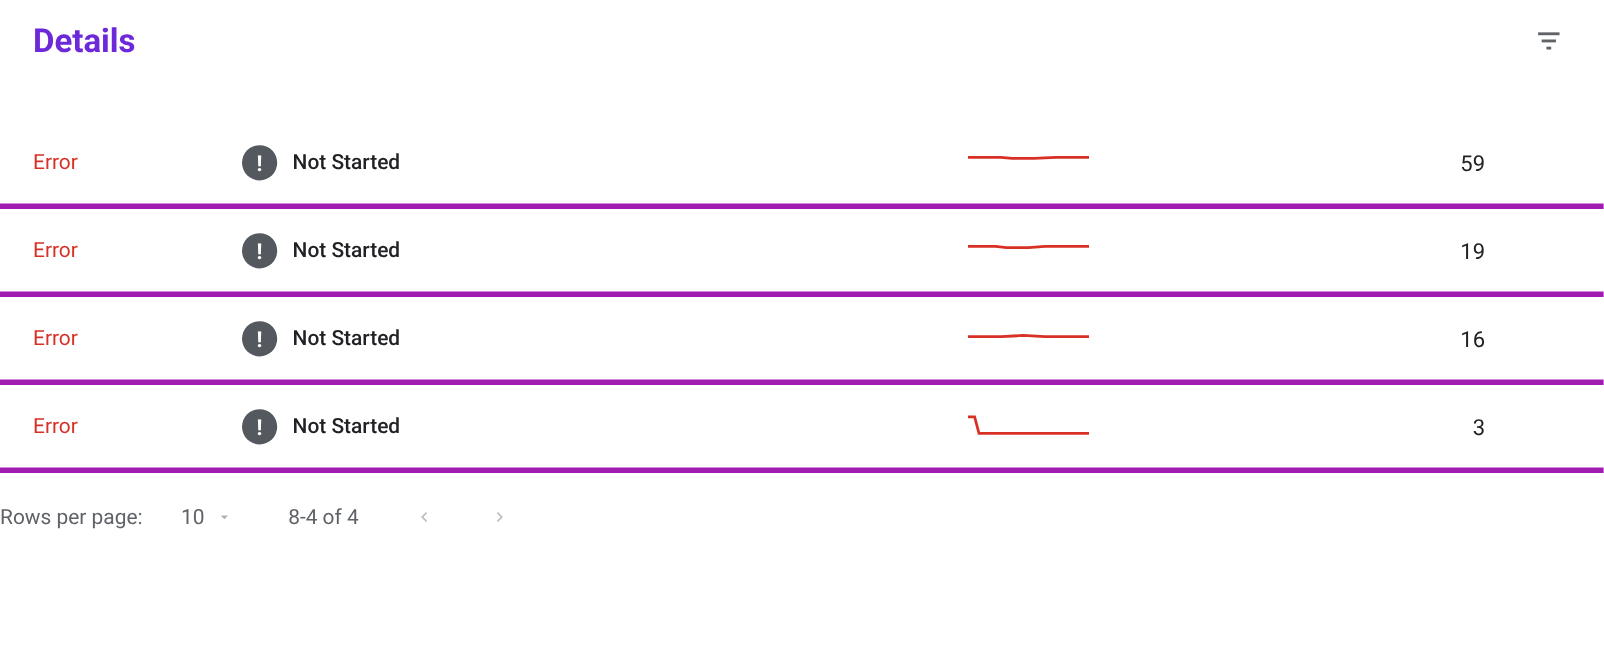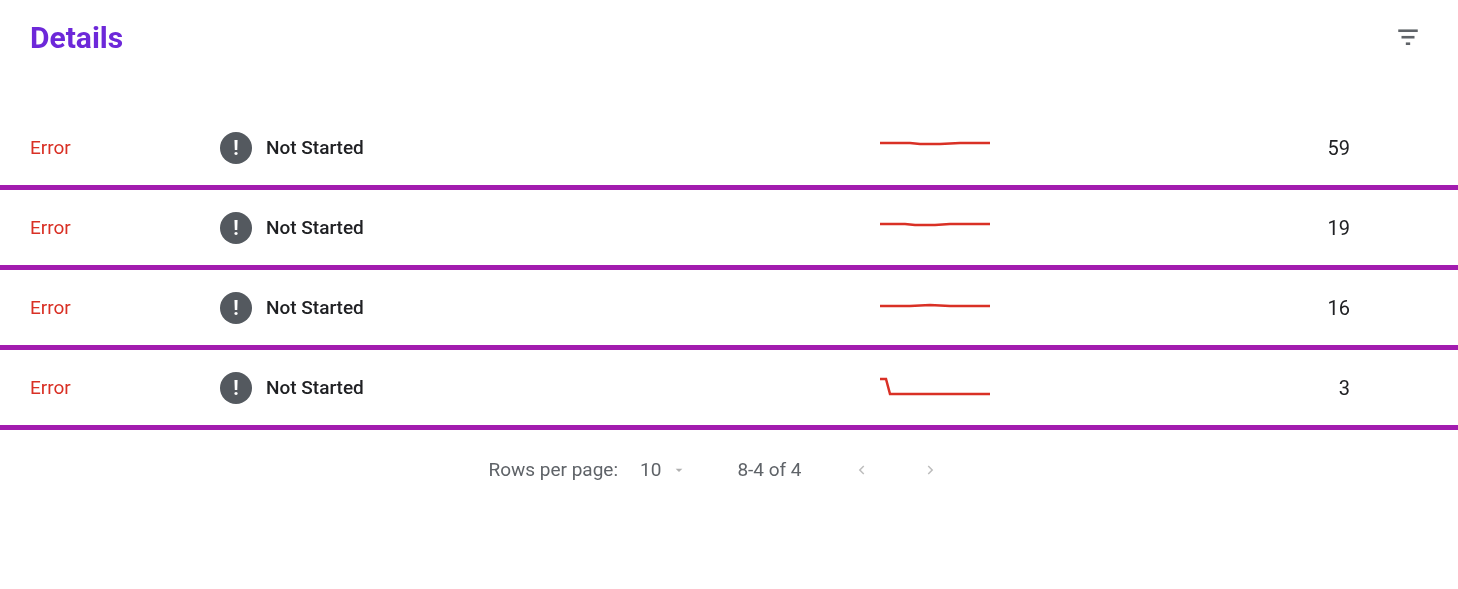--- a/index.html
+++ b/index.html
@@ -66,29 +66,29 @@
     background: #54595f;
     display: inline-flex; align-items: center; justify-content: center;
     flex-shrink: 0;
   }
   .badge-text { color: #fff; font-weight: 700; font-size: 20px; line-height:1; }
   .td.trend svg { display:block; }
   .td.pages { font-size: 20px; color: #202124; }
 
   .pager {
     display: flex;
-    justify-content: center;
+    justify-content: flex-start;
     align-items: center;
     gap: 50px;
     padding: 28px 30px 0 0;
     color: #5f6368;
     font-size: 19px;
   }
   .rpp { display: flex; align-items: center; gap: 22px; }
-  .rpp-select { display: flex; align-items: center; gap: 10px; color: #5f6368; cursor: pointer; }
+  .rpp-select { display: flex; align-items: center; gap: 10px; color: #5f6368; cursor: pointer; margin-left: 13px; }
   .rpp-select svg { width: 16px; height: 16px; fill: #b0b0b0; }
   .nav { display: flex; align-items: center; gap: 52px; }
   .nav-btn { cursor: pointer; display:flex; }
   .nav-btn svg { width: 18px; height: 18px; fill: #bdbdbd; }
 </style>
 </head>
 <body>
 
 <div class="container">
 

